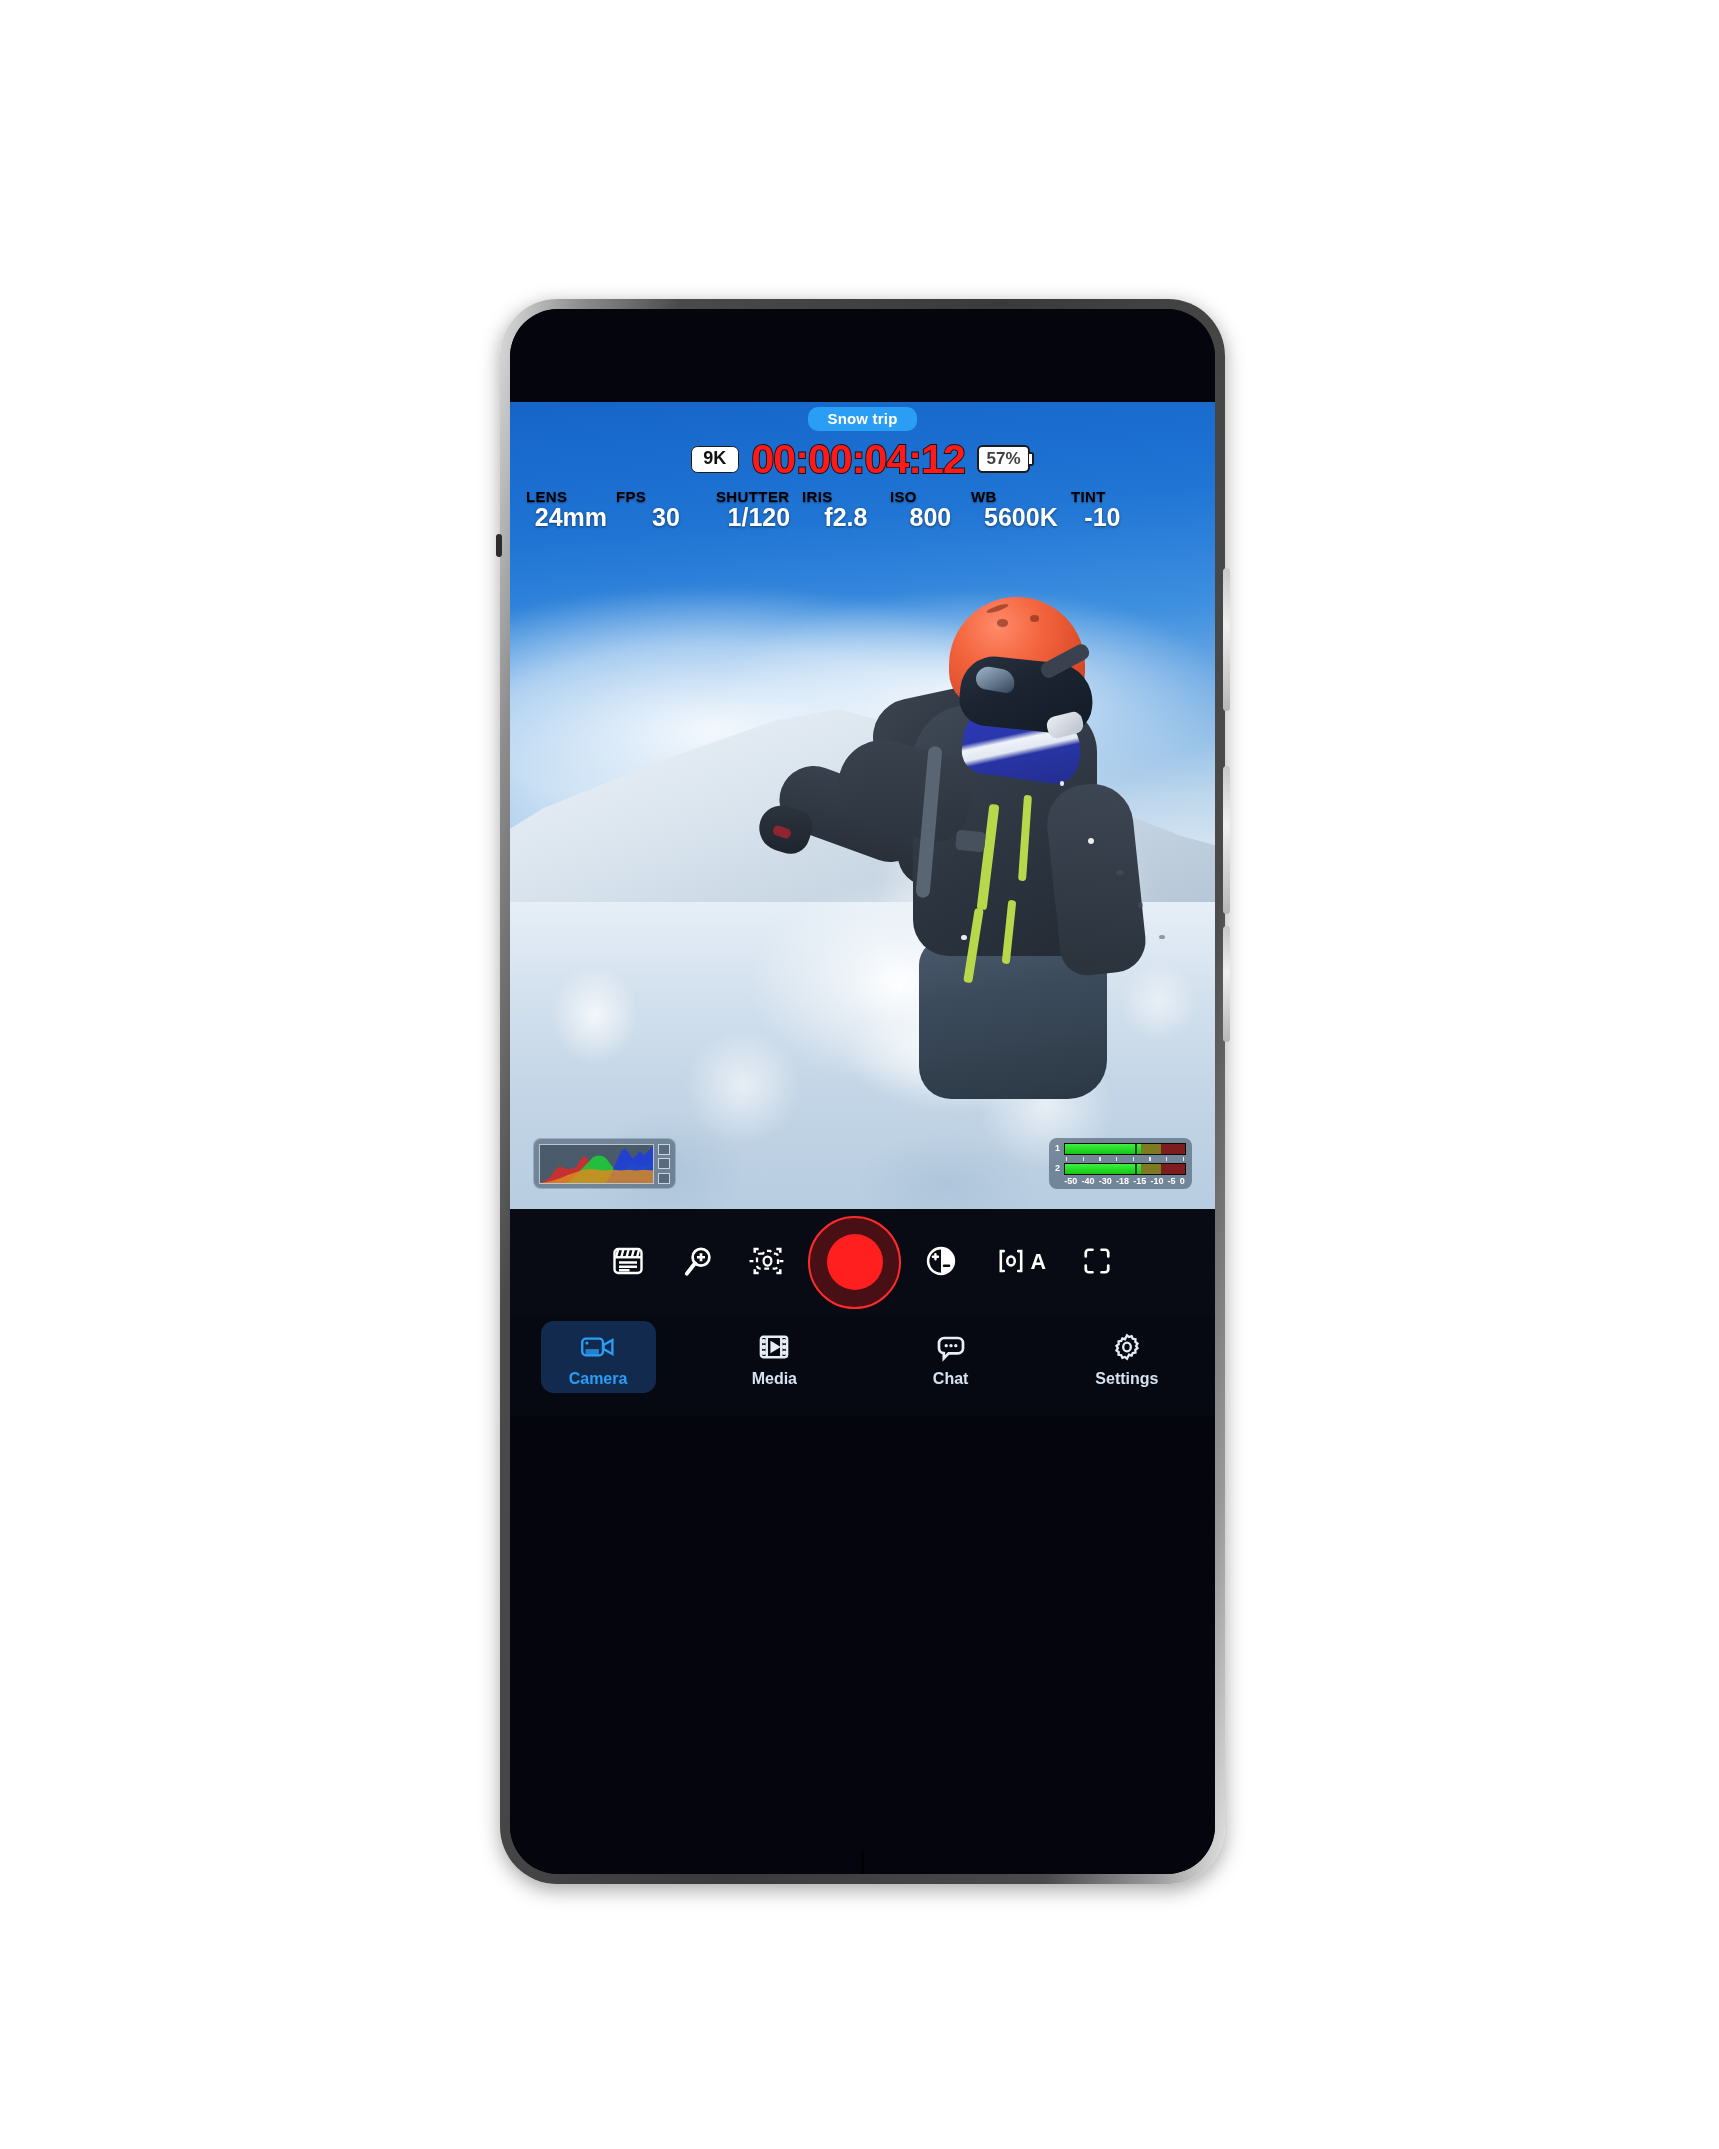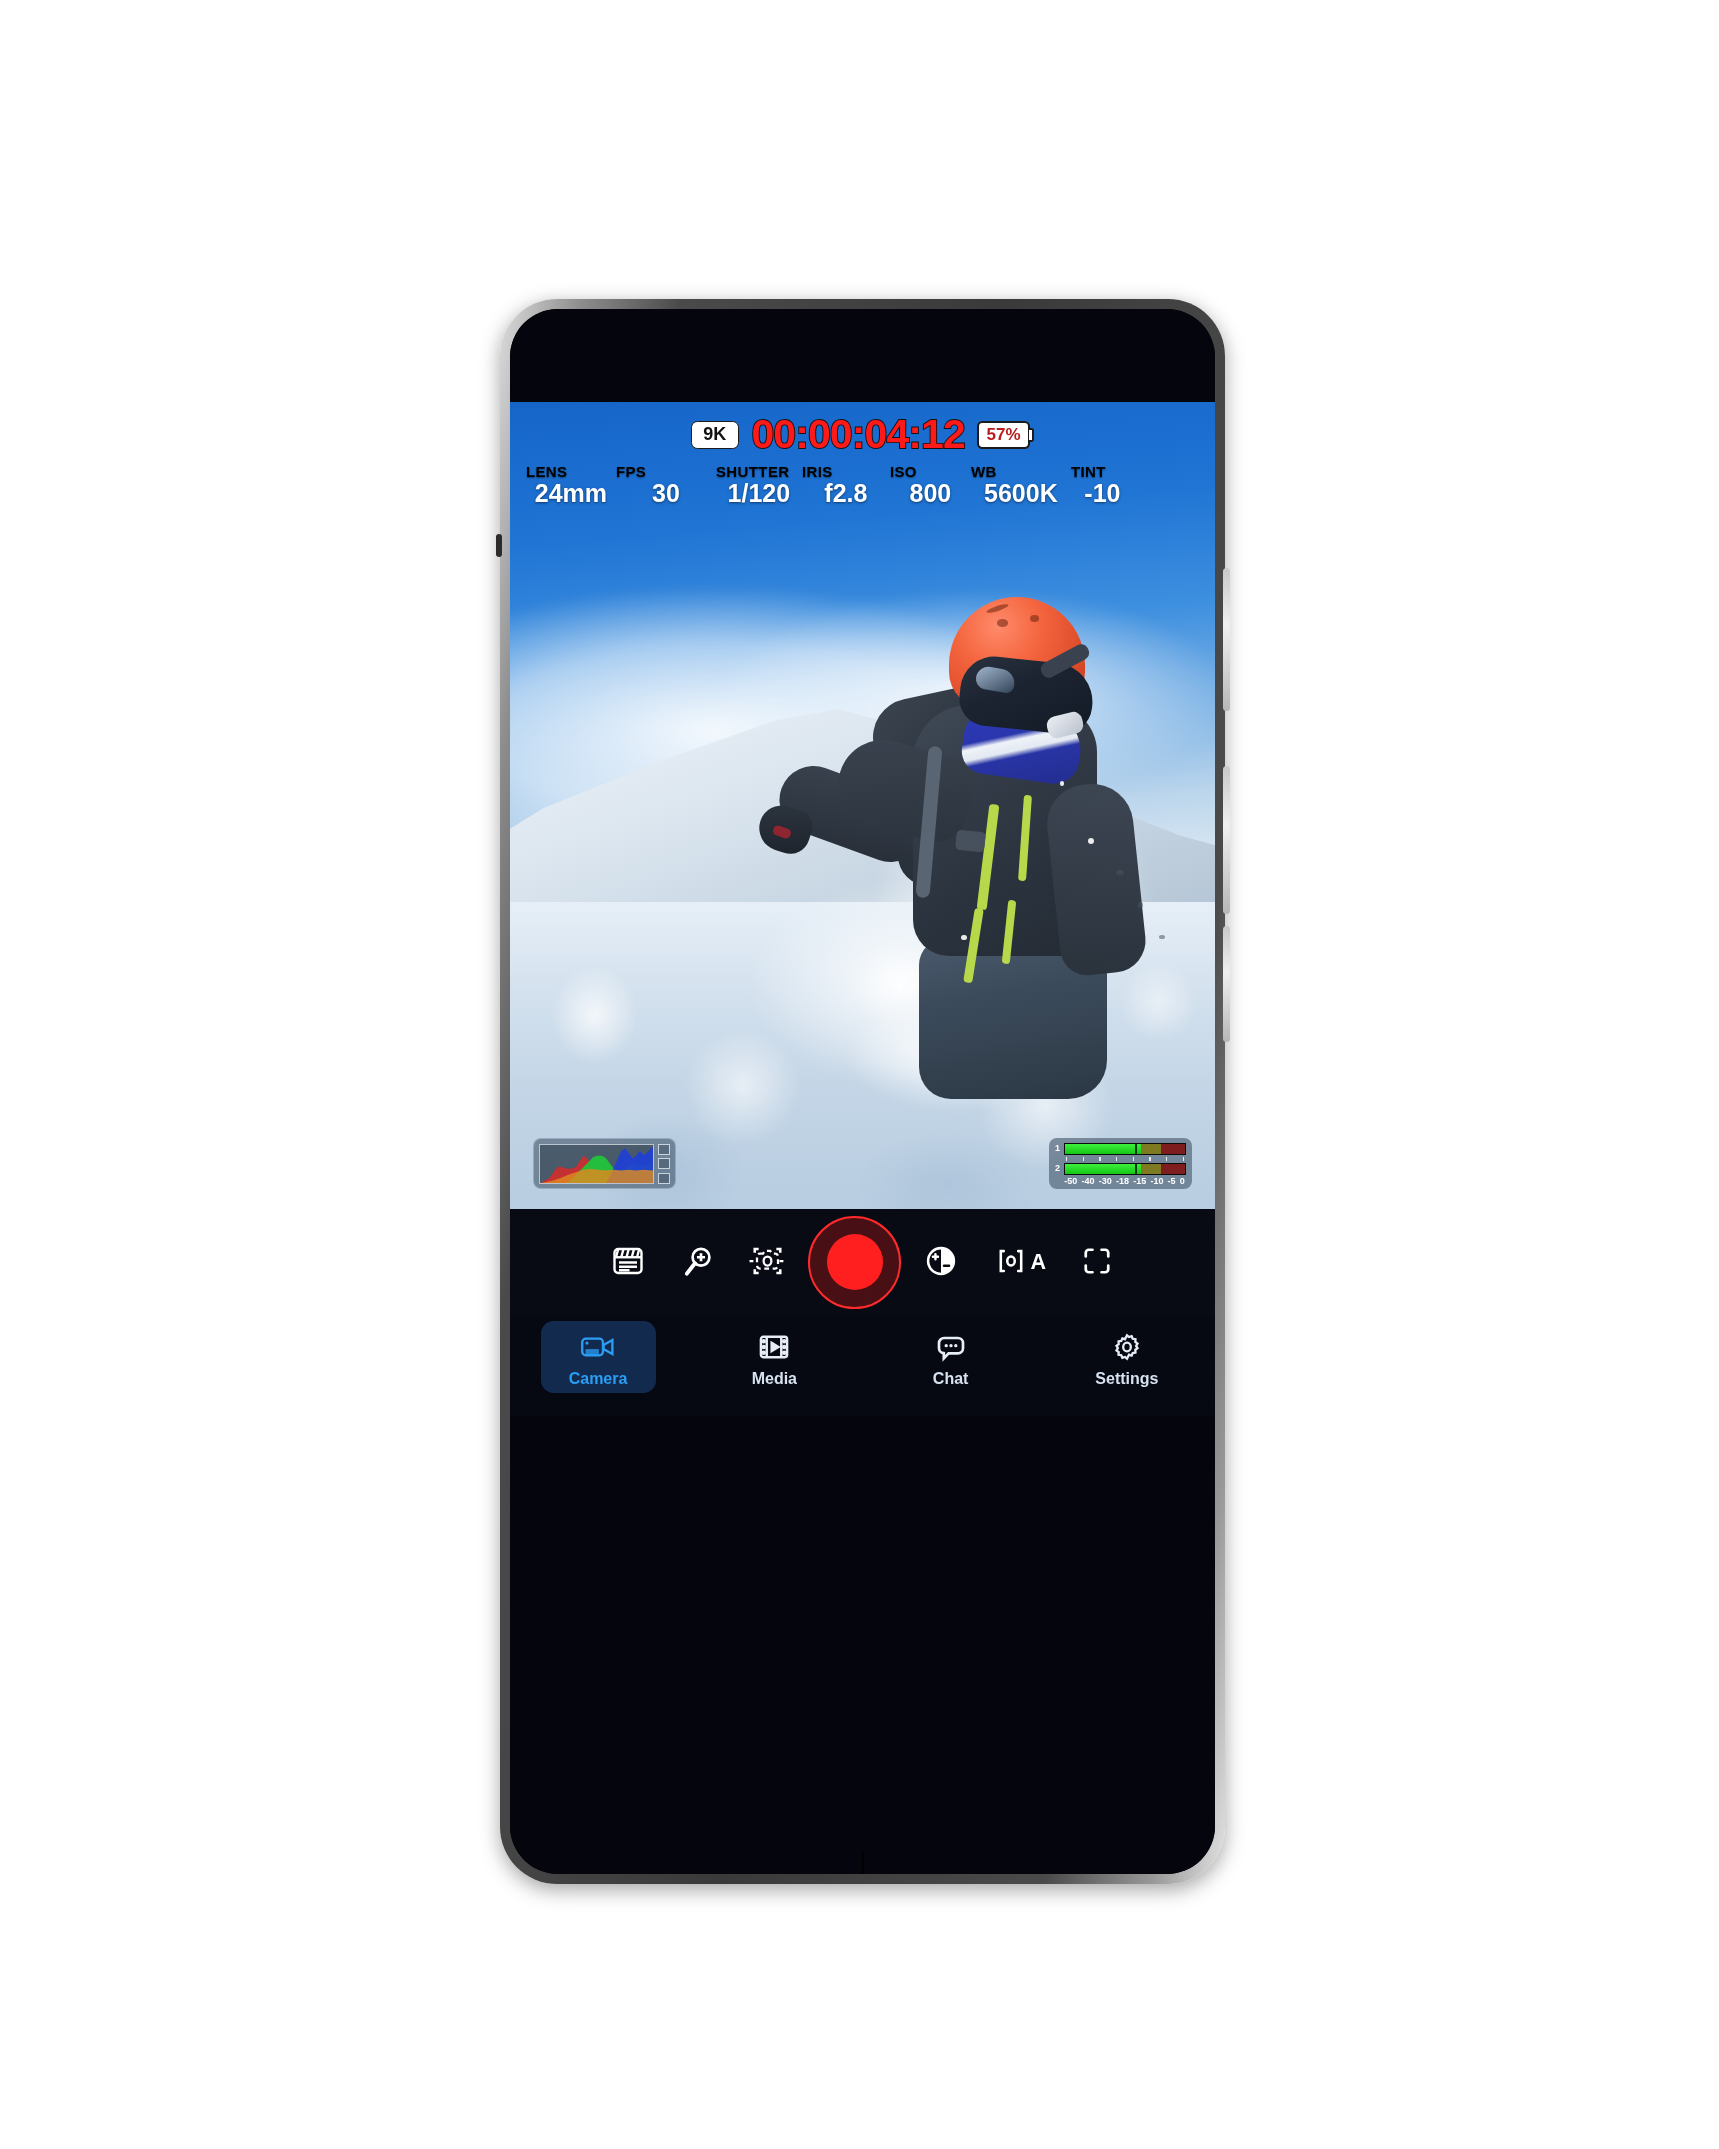--- a/index.html
+++ b/index.html
@@ -274,21 +274,21 @@
   #timecode {
     color: #ff1a1a;
     font-size: 41px; font-weight: 700;
     line-height: 1;
     letter-spacing: -0.9px;
     -webkit-text-stroke: 1.8px #111;
     paint-order: stroke fill;
   }
   #battery-wrap { display: flex; align-items: center; }
   #battery-body {
-    background: #fff; color: #b91c1c;
+    background: #fff; color: #404040;
     font-size: 17px; font-weight: 800;
     padding: 2.7px 7.2px 4.5px;
     border-radius: 5.4px;
     border: 2.2px solid #1b1b1b;
     line-height: 1;
   }
   #battery-nub {
     width: 5.4px; height: 14.3px; margin-left: -0.9px;
     background: #fff; border: 2.2px solid #1b1b1b; border-left: none;
     border-radius: 0 2.7px 2.7px 0;
@@ -488,20 +488,23 @@
         <div class="speck" style="left:82%;top:54%;width:6.3px;height:6.3px;"></div>
         <div class="speck dark" style="left:86%;top:58%;width:8px;height:5.4px;"></div>
         <div class="speck dark" style="left:89%;top:62%;width:5.4px;height:5.4px;"></div>
         <div class="speck" style="left:78%;top:47%;width:4.5px;height:4.5px;"></div>
         <div class="speck" style="left:64%;top:66%;width:5.4px;height:5.4px;"></div>
         <div class="speck" style="left:55%;top:72%;width:4.5px;height:4.5px;"></div>
         <div class="speck dark" style="left:92%;top:66%;width:6.3px;height:4.5px;"></div>
 
         <div id="hud-top">
 
+          <div id="project-badge-row">
+            <div id="project-badge">Snow trip</div>
+          </div>
 
           <div id="tc-row">
             <div id="res-badge">9K</div>
 
             <div id="timecode">00:00:04:12</div>
 
             <div id="battery-wrap">
               <div id="battery-body">57%</div>
               <div id="battery-nub"></div>
             </div>

